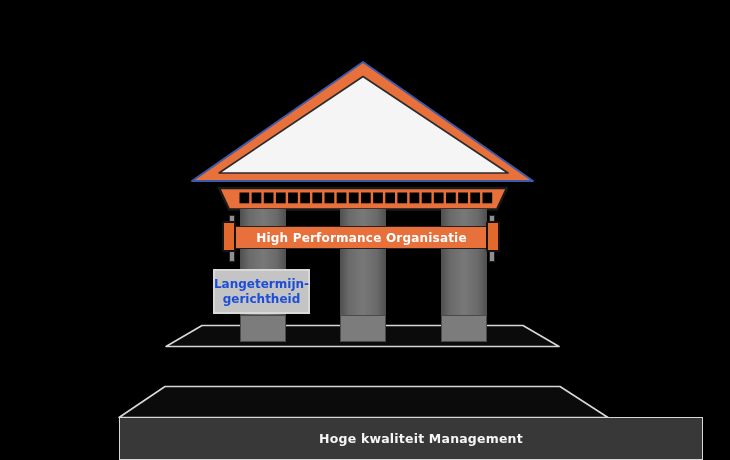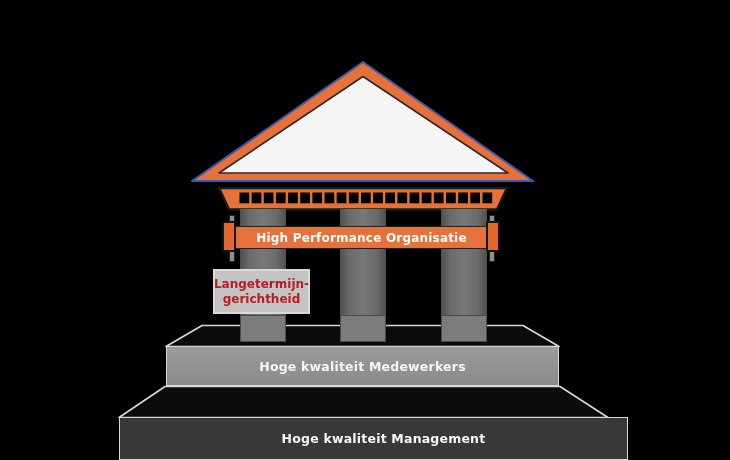--- a/index.html
+++ b/index.html
@@ -34,27 +34,27 @@
         border:1.5px solid #262120;z-index:4;display:flex;align-items:center;justify-content:center;}
   .band-label{color:#FFFFFF;font-size:12px;font-weight:bold;letter-spacing:.2px;white-space:nowrap;}
   .cap{top:221px;width:14px;height:31px;background:#E2682C;border:2px solid #141414;
        border-radius:2px;z-index:5;}
   .cap.left{left:222px}.cap.right{left:486px}
 
   
   .pbox{top:269px;width:97px;height:45px;background:var(--box);border:2px solid #D9D9D9;
         z-index:4;display:flex;align-items:center;justify-content:center;text-align:center;}
   .pbox.b1{left:213px}.pbox.b2{left:316px}.pbox.b3{left:419px}
-  .pbox-label{color:#b91c1c;font-size:12px;font-weight:bold;line-height:15px;white-space:pre-line;}
+  .pbox-label{color:#1d4ed8;font-size:12px;font-weight:bold;line-height:15px;white-space:pre-line;}
 
   
   .face{z-index:3;display:flex;align-items:center;justify-content:center;border:1.5px solid var(--outline-light);}
   .face.f1{left:166px;top:346px;width:393px;height:40px;
            background:linear-gradient(180deg,#9C9C9C,#8A8A8A);}
-  .face.f2{left:119px;top:417px;width:509px;height:43px;background:var(--f2);padding-left:20px;}
+  .face.f2{left:119px;top:417px;width:584px;height:43px;background:var(--f2);padding-left:20px;}
   .face-label{color:#F5F5F5;font-size:12.5px;font-weight:bold;letter-spacing:.2px;white-space:nowrap;}
 </style>
 </head>
 <body>
 
 <div class="stage">
 
   <svg class="layer" viewBox="0 0 730 460" xmlns="http://www.w3.org/2000/svg">
     <polygon class="roof-outer" points="363,62 533,181 192,181"></polygon>
     <polygon class="roof-inner" points="363,76.5 508,173 219,173"></polygon>
@@ -99,20 +99,17 @@
     <span class="band-label">High Performance Organisatie</span>
   </div>
   <div class="abs cap left"></div>
   <div class="abs cap right"></div>
 
   <div class="abs pbox b1">
     <span class="pbox-label">Langetermijn-
 gerichtheid</span>
   </div>
 
-  <div class="abs face f1">
-    <span class="face-label">Hoge kwaliteit Medewerkers</span>
-  </div>
   <div class="abs face f2">
     <span class="face-label">Hoge kwaliteit Management</span>
   </div>
 
 </div>
 
 </body></html>

